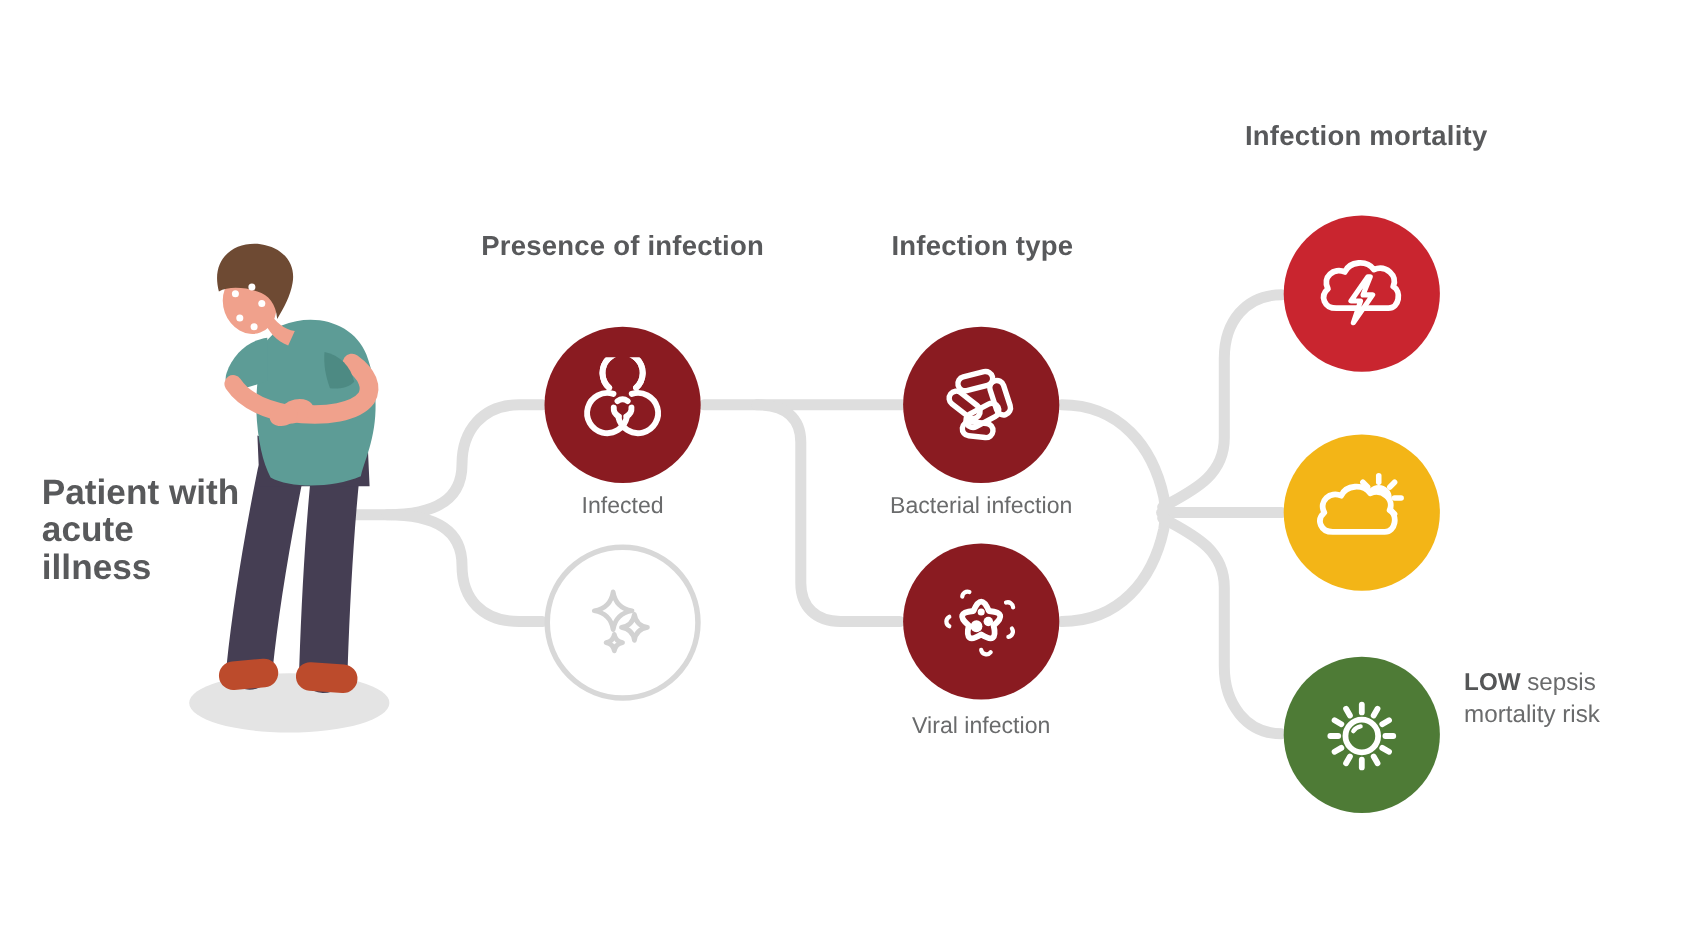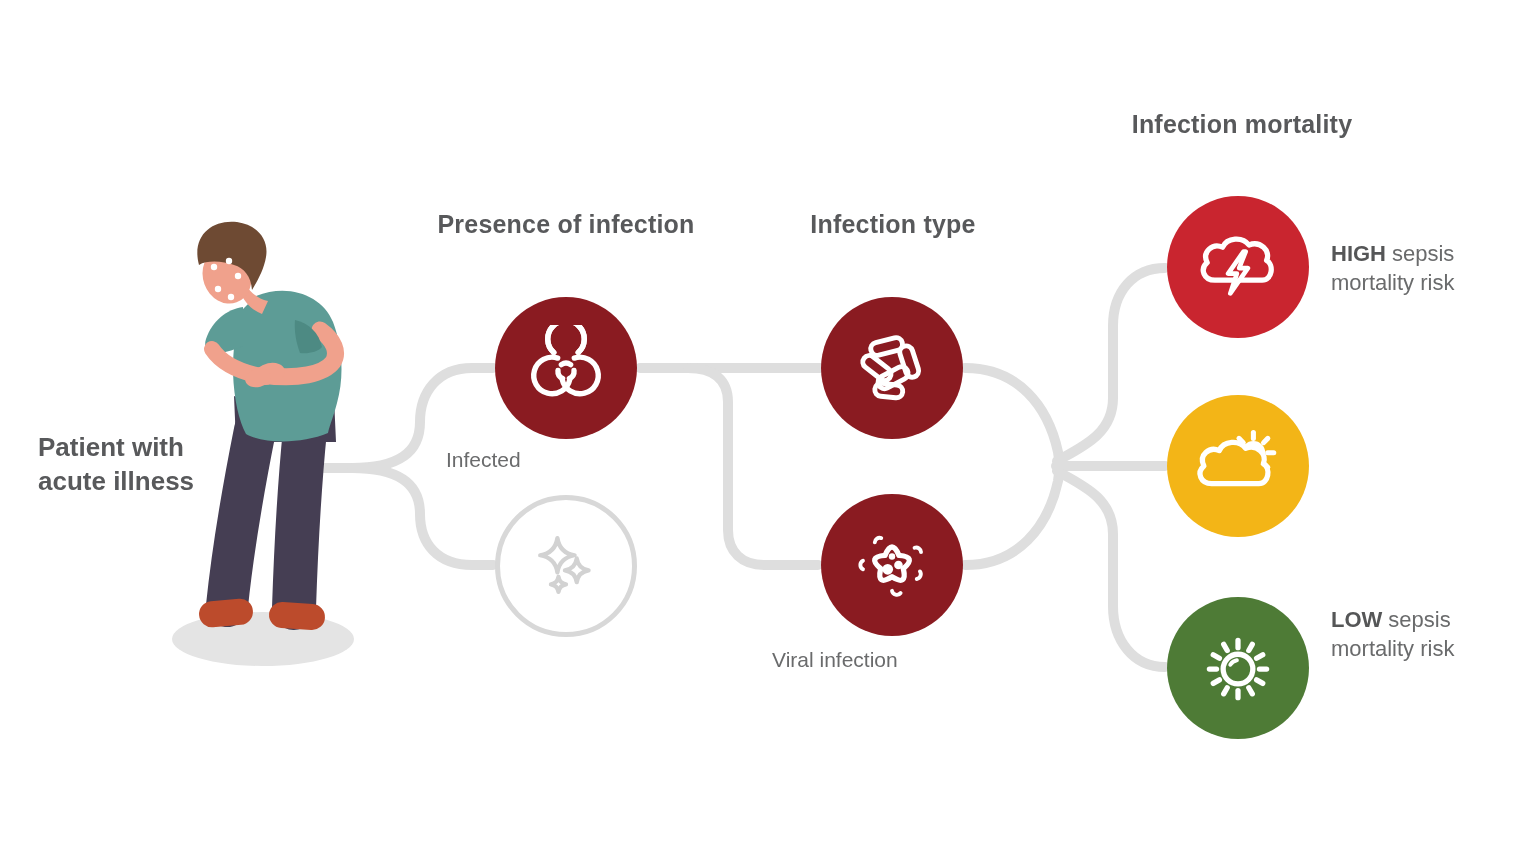--- a/index.html
+++ b/index.html
@@ -7,33 +7,33 @@
     position:relative;width:1536px;height:864px;background:#fff;overflow:hidden;
     font-family:"Liberation Sans",sans-serif;
   }
   svg.underlay{position:absolute;left:0;top:0;}
   .col-title{
     position:absolute;width:400px;text-align:center;
     font-size:25px;font-weight:700;color:#58595B;letter-spacing:.2px;
   }
   .patient-label{
     position:absolute;left:38px;top:430px;width:190px;
-    font-size:26px;font-weight:700;color:#58595B;line-height:34px;
+    font-size:32px;font-weight:700;color:#58595B;line-height:34px;
   }
   .circle{
     position:absolute;width:142px;height:142px;border-radius:50%;
     display:flex;align-items:center;justify-content:center;box-sizing:border-box;
   }
   .circle.dark-red{background:#8A1B21;}
   .circle.bright-red{background:#C9252F;}
   .circle.yellow{background:#F3B517;}
   .circle.green{background:#4E7B36;}
   .circle.outline{background:#fff;border:5px solid #D8D8D8;}
   .node-label{
-    position:absolute;width:240px;text-align:left;
+    position:absolute;width:240px;text-align:center;
     font-size:21px;color:#6A6B6C;
   }
   .sev-text{
     position:absolute;left:1331px;width:160px;
     font-size:22px;color:#6A6B6C;line-height:29px;
   }
   .sev-level{font-weight:700;color:#555657;margin-right:6px;}
 </style>
 </head>
 <body>
@@ -116,20 +116,21 @@
     <svg width="86" height="86" viewBox="-40 -40 80 80">
       <g stroke="#FFFFFF" stroke-width="4.6" fill="none" stroke-linejoin="round">
         <rect x="-15" y="-6" width="30" height="12" rx="6" transform="translate(-5 -20) rotate(-14)"></rect>
         <rect x="-15" y="-6" width="30" height="12" rx="6" transform="translate(16 -6) rotate(72)"></rect>
         <rect x="-15" y="-6" width="30" height="12" rx="6" transform="translate(-14 0) rotate(38)"></rect>
         <rect x="-15" y="-6" width="30" height="12" rx="6" transform="translate(1 9) rotate(-28)"></rect>
         <rect x="-13" y="-6" width="26" height="12" rx="6" transform="translate(-3 21) rotate(6)"></rect>
       </g>
     </svg>
   </div>
+  <div class="node-label" style="left:772px;top:448px">Bacterial infection</div>
 
   <div class="circle dark-red" style="left:821px;top:494px">
     <svg width="86" height="86" viewBox="-40 -40 80 80">
       <path d="M 6.5,-8.9 Q 23.5,-7.6 10.5,3.4 Q 14.5,20 0,11 Q -14.5,20 -10.5,3.4 Q -23.5,-7.6 -6.5,-8.9 Q 0,-24.7 6.5,-8.9 Z" stroke="#FFFFFF" stroke-width="5" fill="none" stroke-linejoin="round"></path>
       <g fill="#FFFFFF">
         <circle cx="-4" cy="4" r="5"></circle>
           <circle cx="6" cy="0" r="4"></circle>
           <circle cx="0" cy="-8" r="3"></circle>
       </g>
       <g stroke="#FFFFFF" stroke-width="3.6" fill="none" stroke-linecap="round">
@@ -141,23 +142,20 @@
       </g>
     </svg>
   </div>
   <div class="node-label" style="left:772px;top:648px">Viral infection</div>
 
   <div class="circle bright-red" style="left:1167px;top:196px">
     <svg width="88" height="88" viewBox="-40 -40 80 80">
       <path d="M -21,12 C -31,12 -35,2 -28,-4 C -33,-14 -23,-22 -14,-18 C -10,-27 4,-28 10,-20 C 20,-24 30,-15 26,-6 C 33,-2 31,12 22,12 Z" stroke="#FFFFFF" stroke-width="4.8" fill="none" stroke-linejoin="round"></path>
       <path d="M 5,-14 L -9,6 L -1,6 L -7,24 L 9,1 L 1,1 L 7,-14 Z" fill="#C9252F" stroke="#FFFFFF" stroke-width="4.2" stroke-linejoin="round"></path>
     </svg>
-  </div>
-  <div class="sev-text" style="top:239px">
-    <span class="sev-level">HIGH</span><span>sepsis mortality risk</span>
   </div>
 
   <div class="circle yellow" style="left:1167px;top:395px">
     <svg width="88" height="88" viewBox="-40 -40 80 80">
       <g stroke="#FFFFFF" stroke-width="4.6" fill="none" stroke-linecap="round">
         <circle cx="14" cy="-12" r="8.5"></circle>
         <path d="M 27,-12 L 32.5,-12"></path>
           <path d="M 23.2,-2.8 L 27.1,1.1"></path>
         <path d="M 14,1 L 14,6.5"></path>
           <path d="M 4.8,-21.2 L 0.9,-25.1"></path>

